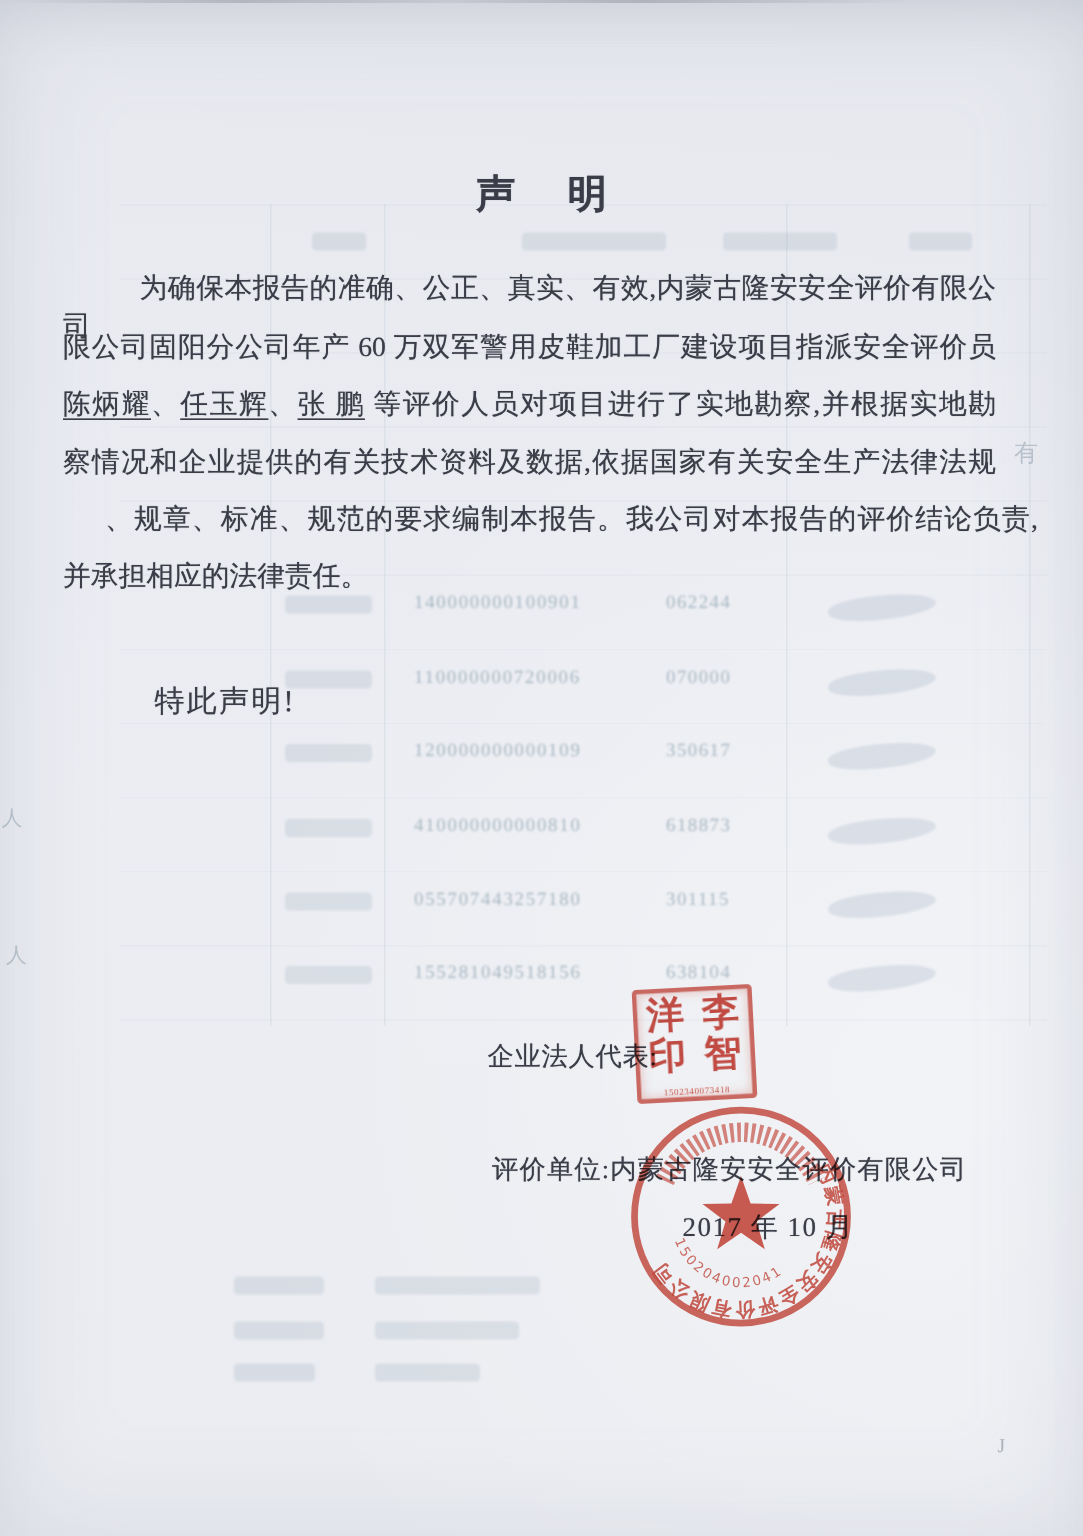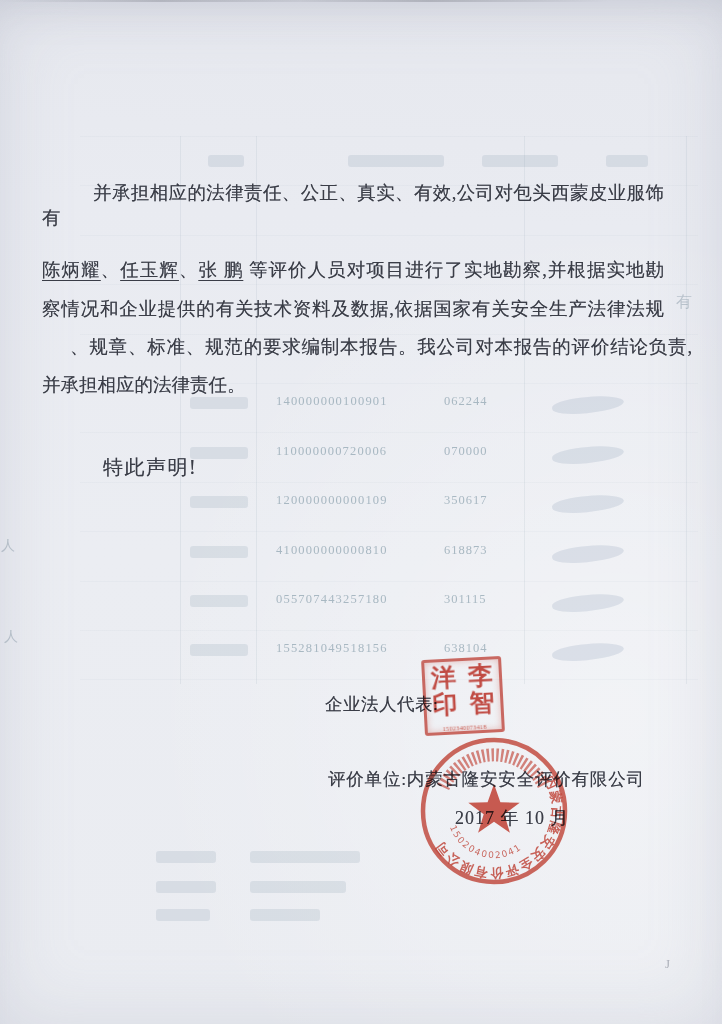--- a/index.html
+++ b/index.html
@@ -128,22 +128,24 @@
     <div class="g-row" style="top:906px">
       <span class="g-blob" style="left:156px;width:54px"></span>
       <span class="g-blob" style="left:250px;width:70px"></span>
     </div>
 
     <span class="g-char mark-you">有</span>
     <span class="g-char mark-ren1">人</span>
     <span class="g-char mark-ren2">人</span>
   </div>
 
+  <div class="title ink">声明</div>
 
-  <div class="line l1 ink">并承担相应的法律责任、公正、真实、有效,公司对包头西蒙皮业服饰有</div>
+  <div class="line l1 ink">为确保本报告的准确、公正、真实、有效,内蒙古隆安安全评价有限公司</div>
+  <div class="line l2 ink">限公司固阳分公司年产 60 万双军警用皮鞋加工厂建设项目指派安全评价员</div>
   <div class="line l4 ink">察情况和企业提供的有关技术资料及数据,依据国家有关安全生产法律法规</div>
   <div class="line l3 ink"><span class="name">陈炳耀</span><span>、</span><span class="name">任玉辉</span><span>、</span><span class="name">张 鹏</span><span> 等评价人员对项目进行了实地勘察,并根据实地勘</span></div>
   <div class="line l5 ink">、规章、标准、规范的要求编制本报告。我公司对本报告的评价结论负责,</div>
   <div class="line l6 ink">并承担相应的法律责任。</div>
 
   <div class="closing ink">特此声明!</div>
   <div class="legal ink">企业法人代表:</div>
   <div class="unit ink">评价单位:内蒙古隆安安全评价有限公司</div>
   <div class="date ink">2017 年 10 月</div>
 

